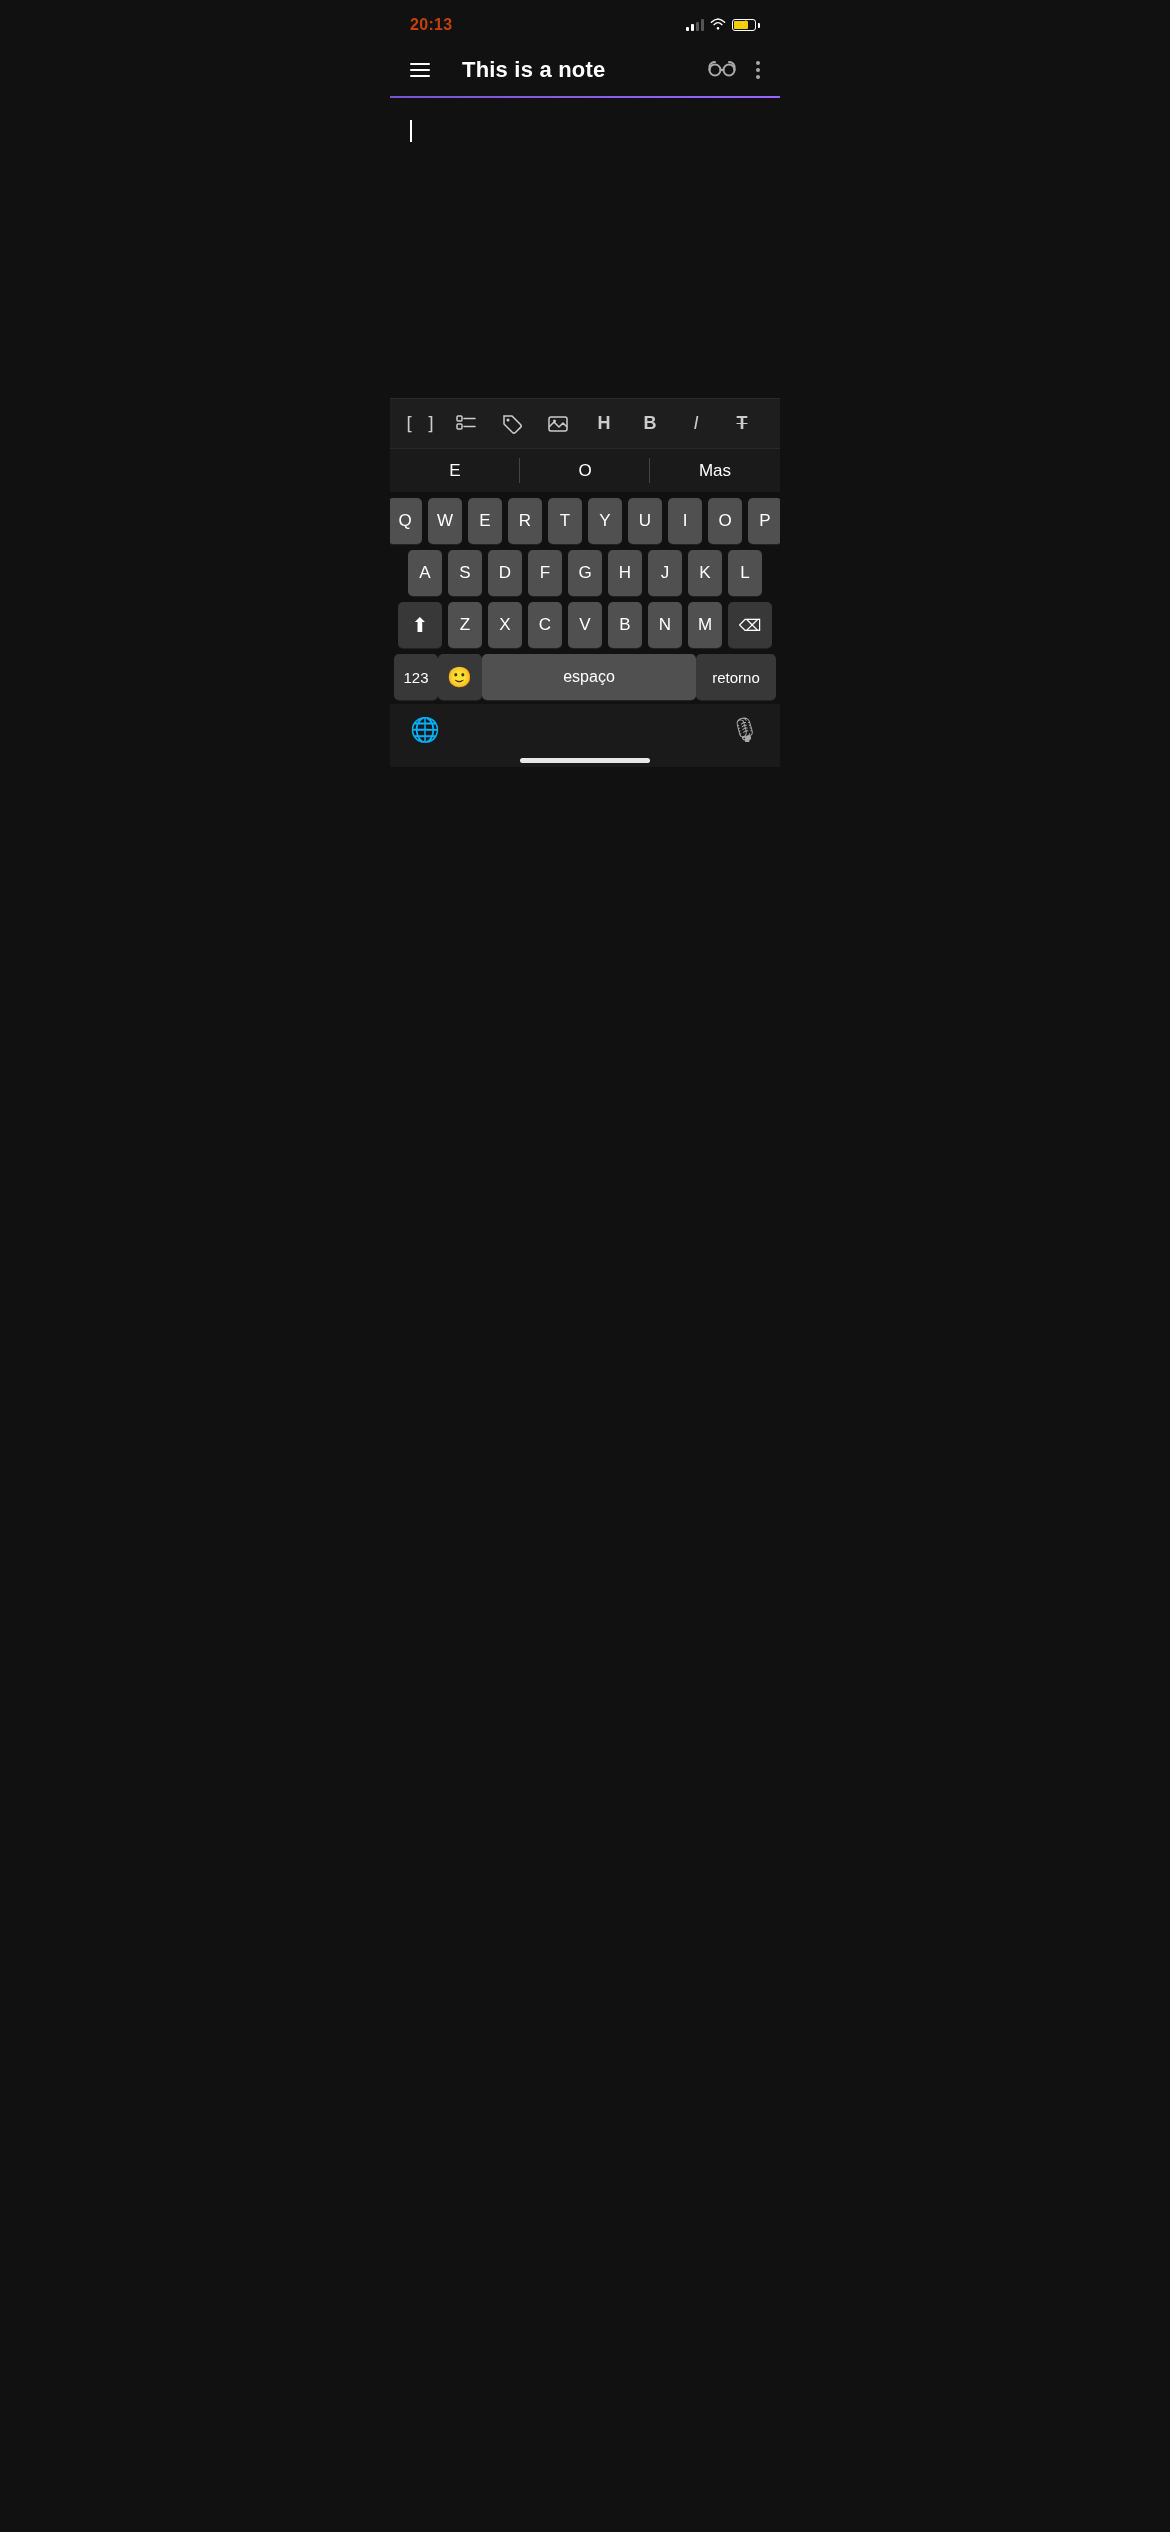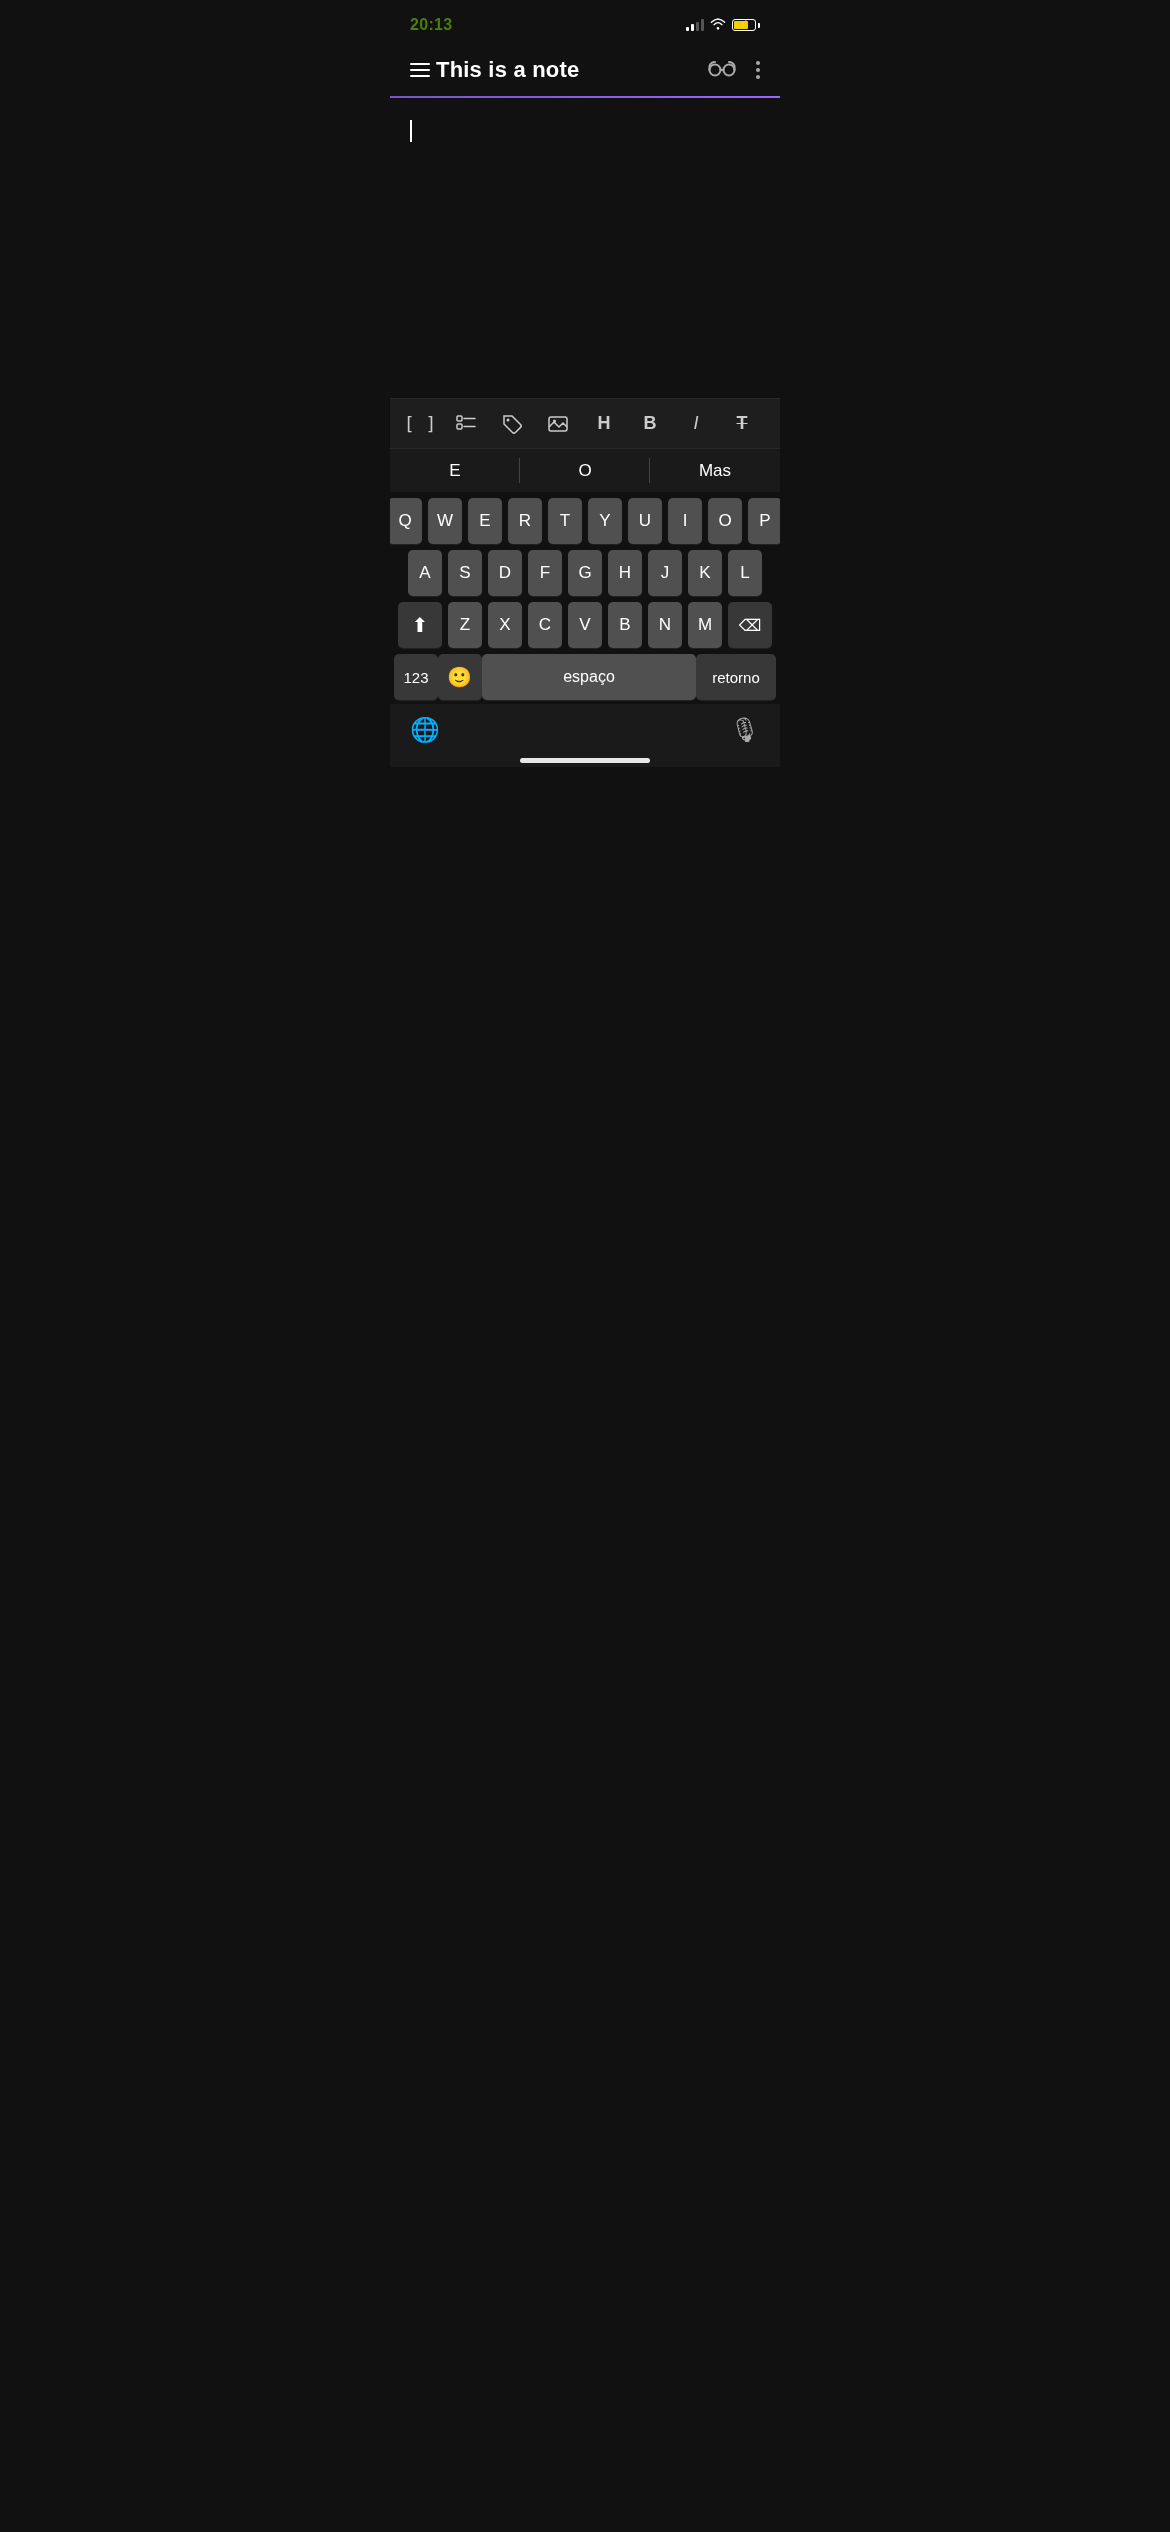--- a/index.html
+++ b/index.html
@@ -22,21 +22,21 @@
       justify-content: space-between;
       align-items: center;
       padding: 12px 20px 6px 20px;
       height: 44px;
       background: #111111;
     }
 
     .status-time {
       font-size: 16px;
       font-weight: 600;
-      color: #4d7c0f;
+      color: #c2410c;
       letter-spacing: 0.3px;
     }
 
     .status-icons {
       display: flex;
       align-items: center;
       gap: 6px;
     }
 
     .signal-icon {
@@ -101,21 +101,21 @@
       line-height: 1;
     }
 
     
     .top-nav {
       display: flex;
       align-items: center;
       padding: 8px 16px;
       background: #111111;
       height: 52px;
-      gap: 2px;
+      gap: 28px;
     }
 
     .hamburger-icon {
       display: flex;
       flex-direction: column;
       gap: 4px;
       cursor: pointer;
       padding: 4px;
     }
 

